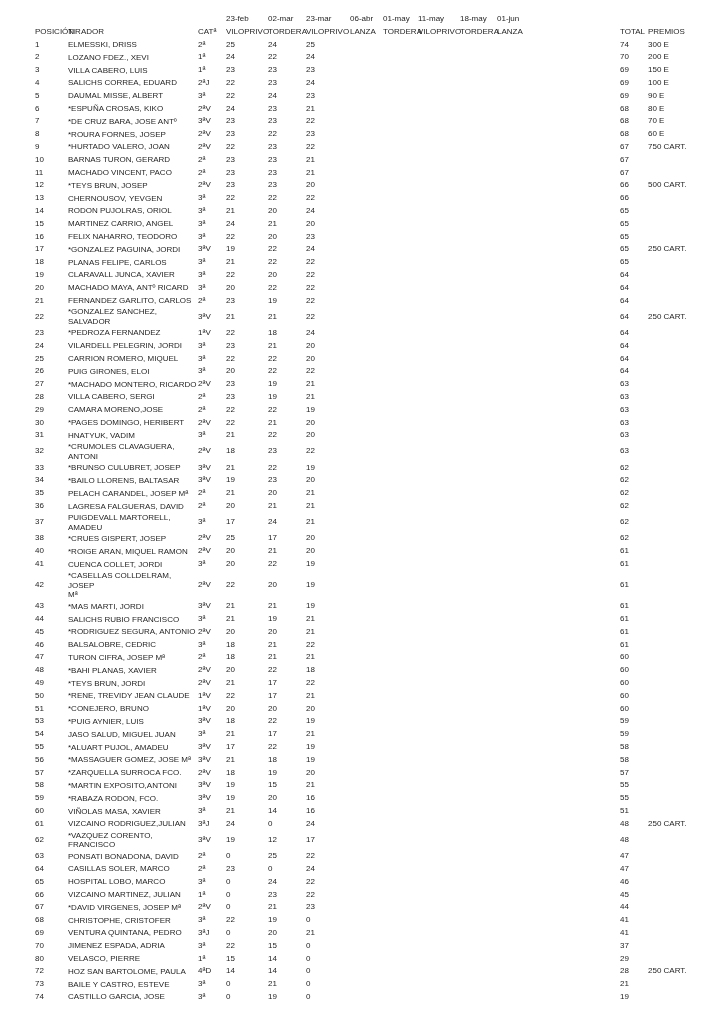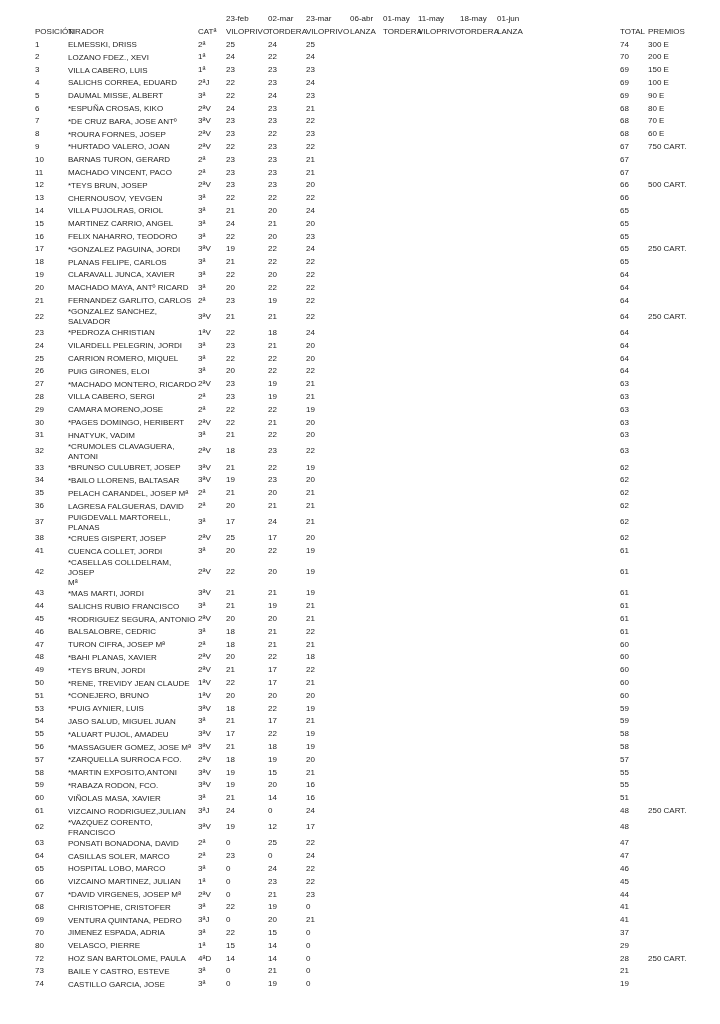--- a/index.html
+++ b/index.html
@@ -280,21 +280,21 @@
           <td></td>
           <td></td>
           <td></td>
           <td></td>
           <td></td>
           <td>66</td>
           <td></td>
         </tr>
         <tr>
           <td>14</td>
-          <td class="name">VILLA PUJOLRAS, ORIOL</td>
+          <td class="name">RODON PUJOLRAS, ORIOL</td>
           <td>3ª</td>
           <td>21</td>
           <td>20</td>
           <td>24</td>
           <td></td>
           <td></td>
           <td></td>
           <td></td>
           <td></td>
           <td></td>
@@ -424,21 +424,21 @@
           <td></td>
           <td></td>
           <td></td>
           <td></td>
           <td></td>
           <td>64</td>
           <td>250 CART.</td>
         </tr>
         <tr>
           <td>23</td>
-          <td class="name">*PEDROZA CHRISTIAN</td>
+          <td class="name">*PEDROZA FERNANDEZ</td>
           <td>1ªV</td>
           <td>22</td>
           <td>18</td>
           <td>24</td>
           <td></td>
           <td></td>
           <td></td>
           <td></td>
           <td></td>
           <td></td>
@@ -649,21 +649,21 @@
           <td></td>
           <td></td>
           <td></td>
           <td></td>
           <td></td>
           <td>62</td>
           <td></td>
         </tr>
         <tr>
           <td>37</td>
-          <td class="name">PUIGDEVALL MARTORELL, PLANAS</td>
+          <td class="name">PUIGDEVALL MARTORELL, AMADEU</td>
           <td>3ª</td>
           <td>17</td>
           <td>24</td>
           <td>21</td>
           <td></td>
           <td></td>
           <td></td>
           <td></td>
           <td></td>
           <td></td>
@@ -677,20 +677,36 @@
           <td>25</td>
           <td>17</td>
           <td>20</td>
           <td></td>
           <td></td>
           <td></td>
           <td></td>
           <td></td>
           <td></td>
           <td>62</td>
+          <td></td>
+        </tr>
+        <tr>
+          <td>40</td>
+          <td class="name">*ROIGE ARAN, MIQUEL RAMON</td>
+          <td>2ªV</td>
+          <td>20</td>
+          <td>21</td>
+          <td>20</td>
+          <td></td>
+          <td></td>
+          <td></td>
+          <td></td>
+          <td></td>
+          <td></td>
+          <td>61</td>
           <td></td>
         </tr>
         <tr>
           <td>41</td>
           <td class="name">CUENCA COLLET, JORDI</td>
           <td>3ª</td>
           <td>20</td>
           <td>22</td>
           <td>19</td>
           <td></td>

